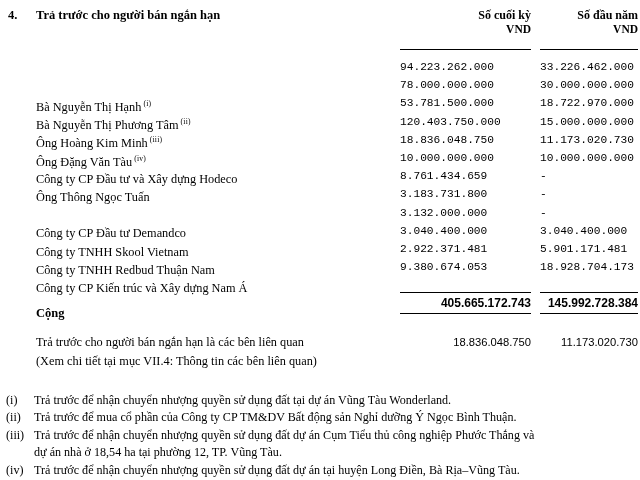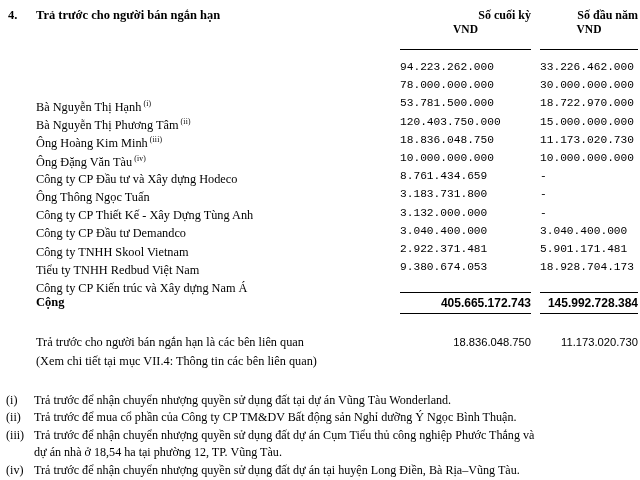--- a/index.html
+++ b/index.html
@@ -50,21 +50,20 @@
     top: 0;
     text-align: right;
     font-weight: bold;
     font-size: 12px;
     line-height: 14px;
   }
   .col-head .unit {
     display: block;
     font-weight: bold;
     font-size: 11.5px;
-    text-align: center;
   }
   .col-head-1 { left: 400px; width: 131px; }
   .col-head-2 { left: 540px; width: 98px; }
 
   .head-rule {
     position: absolute;
     top: 41px;
     height: 0;
     border-top: 1.3px solid #000;
   }
@@ -109,21 +108,21 @@
   .total {
     position: absolute;
     top: 292px;
     left: 0;
     width: 640px;
     height: 24px;
   }
   .total .label {
     position: absolute;
     left: 36px;
-    top: 3px;
+    top: 14px;
     font-weight: bold;
     font-size: 12.5px;
   }
   .total .v1, .total .v2 {
     position: absolute;
     top: 4px;
     text-align: right;
     font-family: "Liberation Sans", "DejaVu Sans", sans-serif;
     font-size: 12px;
     font-weight: bold;
@@ -238,36 +237,35 @@
         <span class="label">Công ty CP Đầu tư và Xây dựng Hodeco</span>
         <span class="v1">18.836.048.750</span>
         <span class="v2">11.173.020.730</span>
       </div>
       <div class="row">
         <span class="label">Ông Thông Ngọc Tuấn</span>
         <span class="v1">10.000.000.000</span>
         <span class="v2">10.000.000.000</span>
       </div>
       <div class="row">
-        <span class="label">Công ty CP Thiết Kế - Xây Dựng Tùng Anh</span>
         <span class="v1">8.761.434.659</span>
         <span class="v2">-</span>
       </div>
       <div class="row">
         <span class="label">Công ty CP Đầu tư Demandco</span>
         <span class="v1">3.183.731.800</span>
         <span class="v2">-</span>
       </div>
       <div class="row">
         <span class="label">Công ty TNHH Skool Vietnam</span>
         <span class="v1">3.132.000.000</span>
         <span class="v2">-</span>
       </div>
       <div class="row">
-        <span class="label">Tiểu ty TNHH Redbud Việt Nam</span>
+        <span class="label">Công ty TNHH Redbud Thuận Nam</span>
         <span class="v1">3.040.400.000</span>
         <span class="v2">3.040.400.000</span>
       </div>
       <div class="row">
         <span class="label">Công ty CP Kiến trúc và Xây dựng Nam Á</span>
         <span class="v1">2.922.371.481</span>
         <span class="v2">5.901.171.481</span>
       </div>
       <div class="row">
         <span class="v1">9.380.674.053</span>

